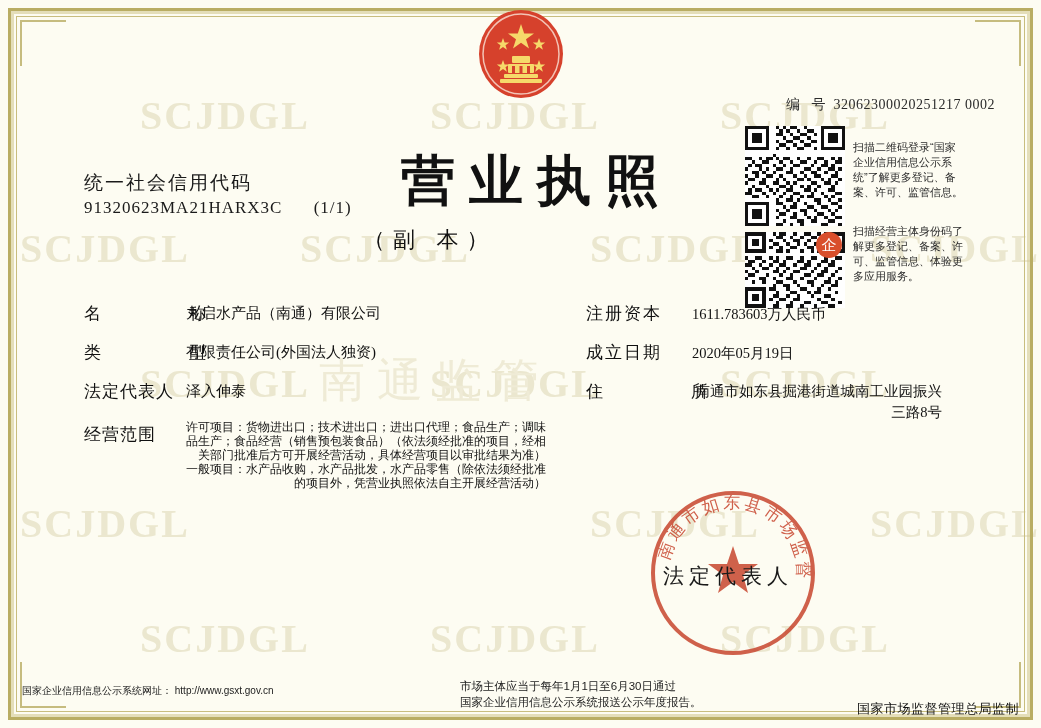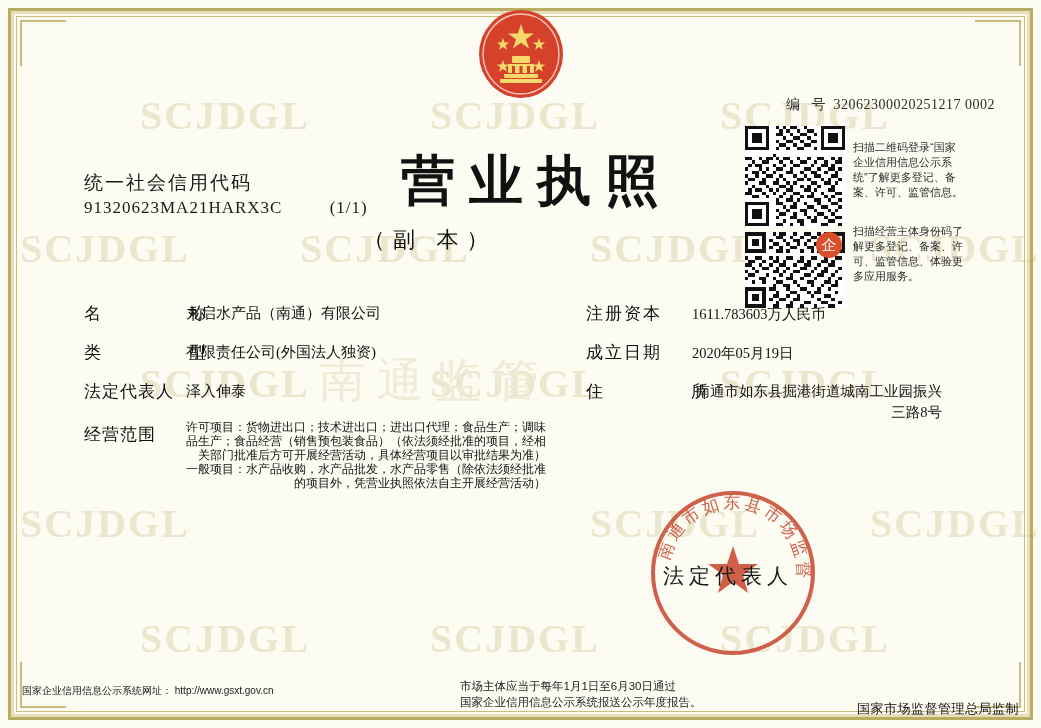--- a/index.html
+++ b/index.html
@@ -131,21 +131,21 @@
     letter-spacing: 2px;
     color: #1a1a1a;
   }
   .credit-code {
     position: absolute;
     left: 84px; top: 198px;
     font-size: 17px;
     letter-spacing: 1px;
     color: #1a1a1a;
   }
-  .credit-code .copies { margin-left: 42px; }
+  .credit-code .copies { margin-left: 26px; }
 
   
   .main-title {
     position: absolute;
     left: 355px; top: 145px;
     width: 350px;
     text-align: center;
     font-size: 54px;
     font-weight: bold;
     letter-spacing: 14px;

